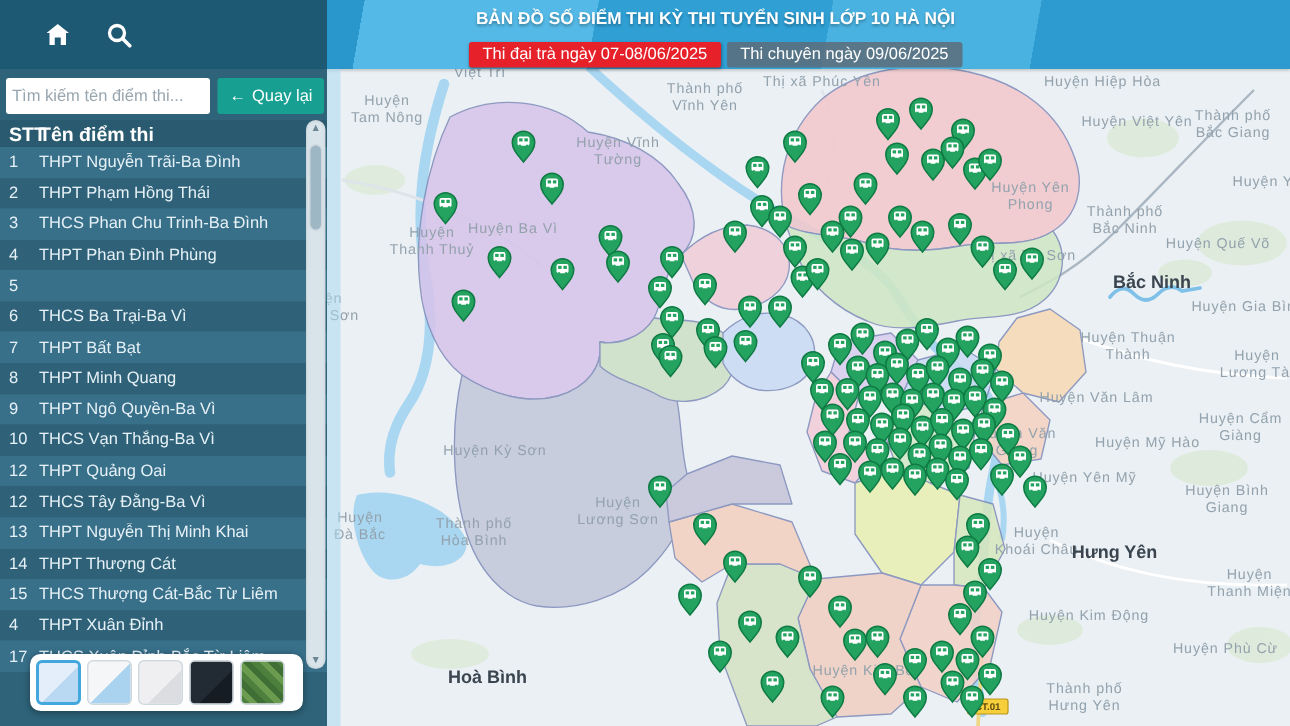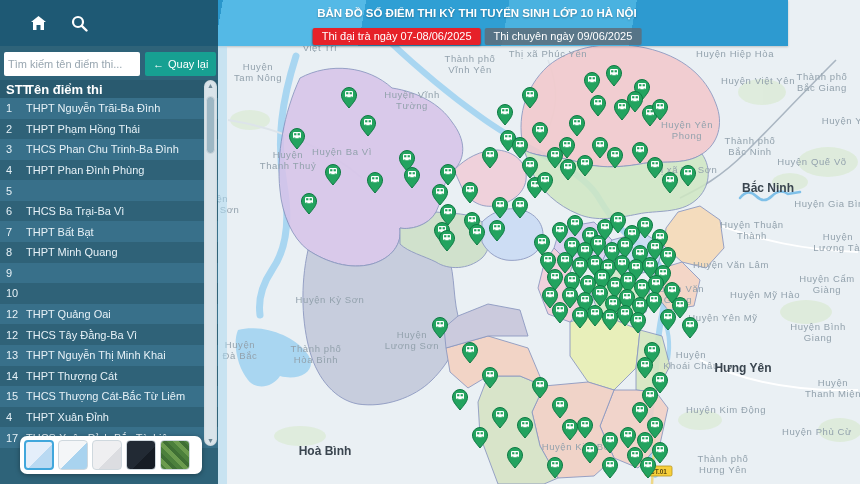--- a/index.html
+++ b/index.html
@@ -8,21 +8,21 @@
     font-family:"Liberation Sans",sans-serif;background:#eaf0f4;
     -webkit-font-smoothing:antialiased;
   }
   
   #map-svg{position:absolute;left:0;top:0;}
   .mlabel{font-family:"Liberation Sans",sans-serif;font-size:9.5px;fill:#93a2ad;letter-spacing:.6px;}
   .plabel{font-family:"Liberation Sans",sans-serif;font-size:12px;font-weight:bold;fill:#3a454f;}
   .badge-text{font-family:"Liberation Sans",sans-serif;font-size:6.5px;font-weight:bold;fill:#5c4a10;}
   
   .topbar{
-    position:absolute;left:0;top:0;width:788px;height:46px;
+    position:absolute;left:0;top:0;width:860px;height:46px;
     background:linear-gradient(100deg,
       #41aede 0,#41aede 12%,#2a97cc 12%,#2a97cc 28%,
       #54b9e6 28%,#54b9e6 46%,#2f9fd4 46%,#2f9fd4 64%,
       #4ab2e0 64%,#4ab2e0 80%,#2d9ad0 80%,#2d9ad0 100%);
     box-shadow:0 1px 2px rgba(0,0,0,.2);
   }
   .page-title{
     position:absolute;top:7px;left:477px;transform:translateX(-50%);
     color:#fff;font-weight:bold;font-size:11.5px;white-space:nowrap;
     text-shadow:0 1px 2px rgba(0,0,0,.3);
@@ -402,23 +402,25 @@
       <div class="trow">
         <div class="col-stt">7</div>
         <div class="col-name">THPT Bất Bạt</div>
       </div>
       <div class="trow">
         <div class="col-stt">8</div>
         <div class="col-name">THPT Minh Quang</div>
       </div>
       <div class="trow">
         <div class="col-stt">9</div>
+        <div class="col-name">THPT Ngô Quyền-Ba Vì</div>
       </div>
       <div class="trow">
         <div class="col-stt">10</div>
+        <div class="col-name">THCS Vạn Thắng-Ba Vì</div>
       </div>
       <div class="trow">
         <div class="col-stt">12</div>
         <div class="col-name">THPT Quảng Oai</div>
       </div>
       <div class="trow">
         <div class="col-stt">12</div>
         <div class="col-name">THCS Tây Đằng-Ba Vì</div>
       </div>
       <div class="trow">

